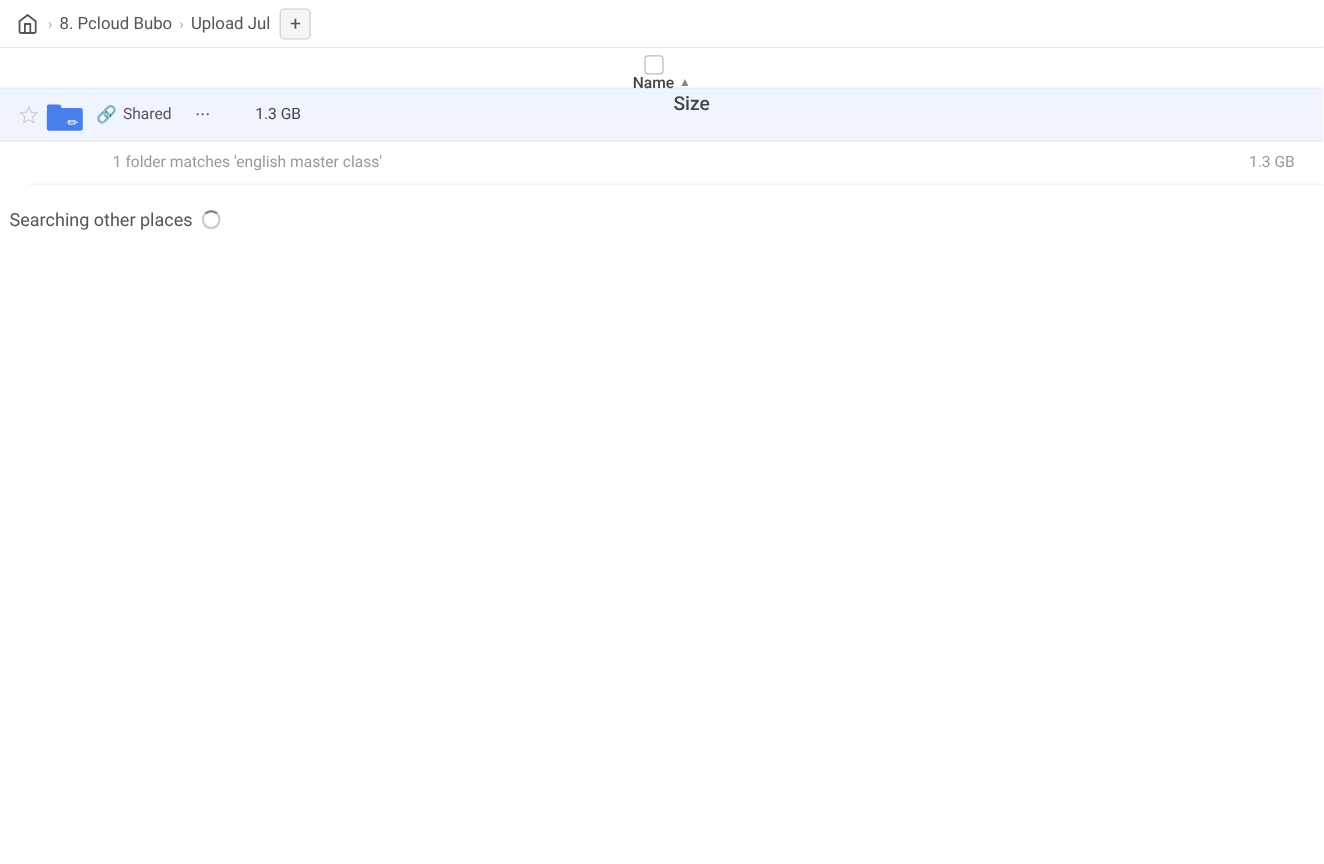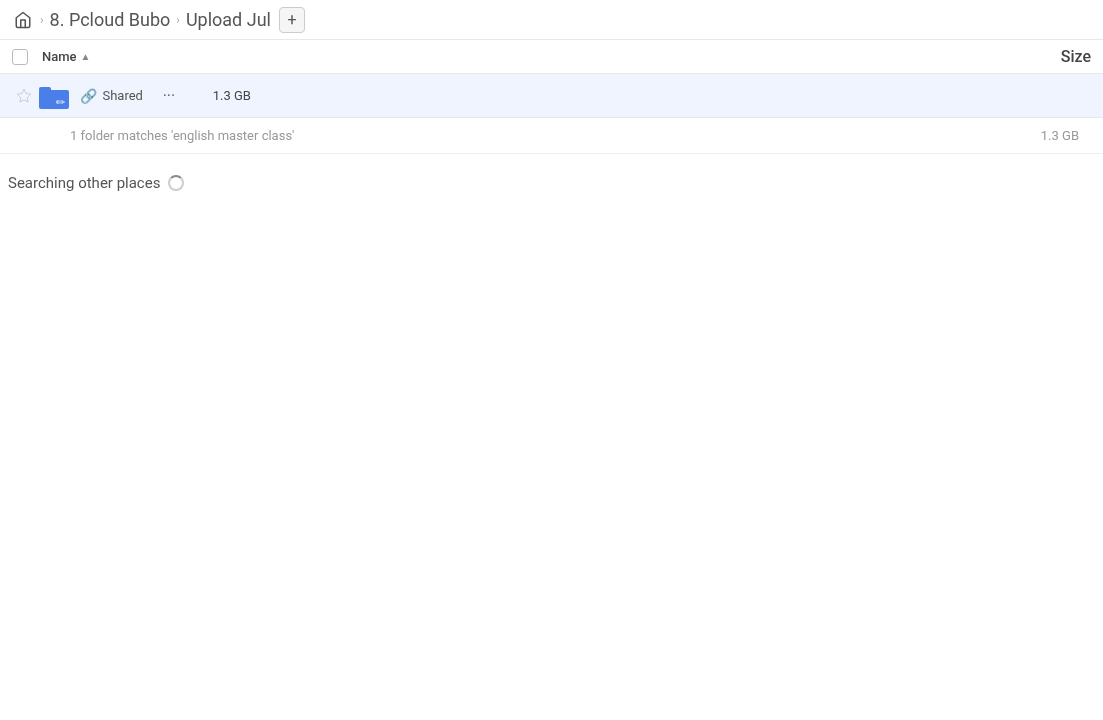--- a/index.html
+++ b/index.html
@@ -27,21 +27,21 @@
       height: 40px;
       gap: 4px;
     }
 
     .breadcrumb-item {
       display: flex;
       align-items: center;
       gap: 4px;
       cursor: pointer;
       color: #555;
-      font-size: 18px;
+      font-size: 14px;
     }
 
     .breadcrumb-separator {
       color: #aaa;
       font-size: 12px;
       margin: 0 2px;
     }
 
     .home-icon-wrap {
       display: flex;
@@ -68,20 +68,21 @@
     }
 
     
     .column-header {
       display: flex;
       align-items: center;
       padding: 6px 12px;
       border-bottom: 1px solid #e8e8e8;
       height: 34px;
       background: #fff;
+      flex-direction: column;
     }
 
     .col-checkbox {
       width: 30px;
       display: flex;
       align-items: center;
     }
 
     .col-name {
       flex: 1;
@@ -166,20 +167,21 @@
     }
 
     
     .match-info {
       padding: 10px 12px 10px 70px;
       font-size: 13px;
       color: #999;
       border-bottom: 1px solid #f0f0f0;
       display: flex;
       justify-content: space-between;
+      margin-left: 24px;
     }
 
     .match-size {
       color: #999;
       font-size: 13px;
       padding-right: 12px;
     }
 
     
     .searching-section {

